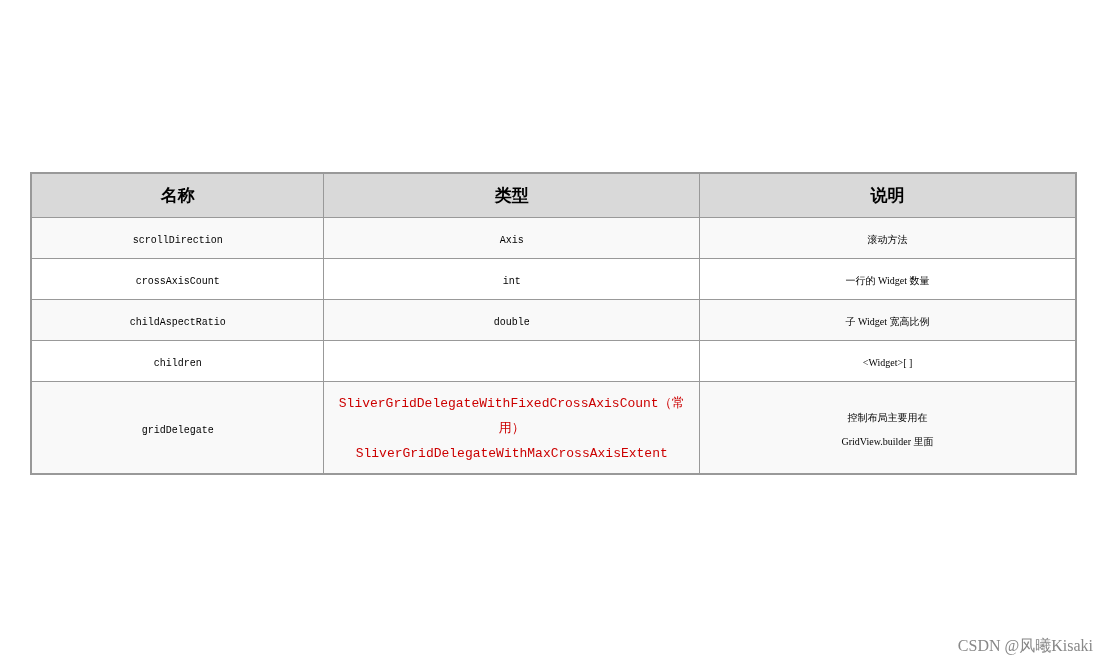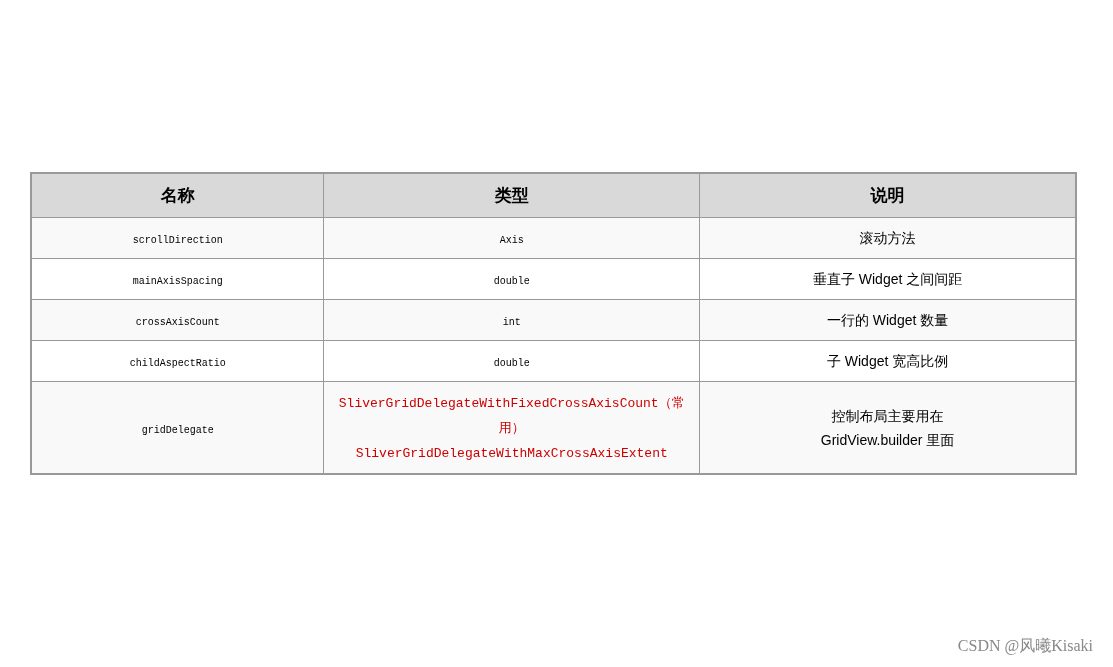--- a/index.html
+++ b/index.html
@@ -80,22 +80,22 @@
       font-size: 10px;
     }
 
     .red-text {
       color: #cc0000;
       font-family: "Courier New", Courier, monospace;
       font-size: 13px;
     }
 
     .desc-text {
-      font-family: Liberation Sans, sans-serif;
-      font-size: 14px;
+      font-family: Liberation Serif, serif;
+      font-size: 10px;
     }
 
     .watermark {
       position: absolute;
       bottom: 10px;
       right: 20px;
       font-size: 16px;
       color: #888;
       font-family: "SimSun", "宋体", serif;
     }
@@ -119,33 +119,33 @@
         </tr>
       </thead>
       <tbody id="table-body">
 
       <tr>
             <td><span class="code-text">scrollDirection</span></td>
             <td><span class="code-text">Axis</span></td>
             <td><span class="desc-text">滚动方法</span></td>
           </tr>
           <tr>
-            <td><span class="code-text">mainAxisSpacing</span></td>
-            <td><span class="code-text">double</span></td>
-            <td><span class="desc-text">垂直子 Widget 之间间距</span></td>
-          </tr>
-          <tr>
             <td><span class="code-text">crossAxisCount</span></td>
             <td><span class="code-text">int</span></td>
             <td><span class="desc-text">一行的 Widget 数量</span></td>
           </tr>
           <tr>
             <td><span class="code-text">childAspectRatio</span></td>
             <td><span class="code-text">double</span></td>
             <td><span class="desc-text">子 Widget 宽高比例</span></td>
+          </tr>
+          <tr>
+            <td><span class="code-text">children</span></td>
+            <td></td>
+            <td><span class="desc-text">&lt;Widget&gt;[ ]</span></td>
           </tr>
           <tr>
             <td><span class="code-text">gridDelegate</span></td>
             <td><span class="red-text">SliverGridDelegateWithFixedCrossAxisCount（常用）</span><br><span class="red-text">SliverGridDelegateWithMaxCrossAxisExtent</span></td>
             <td><span class="desc-text">控制布局主要用在</span><br><span class="desc-text">GridView.builder 里面</span></td>
           </tr>
         </tbody>
     </table>
   </div>
   <div class="watermark">CSDN @风曦Kisaki</div>

